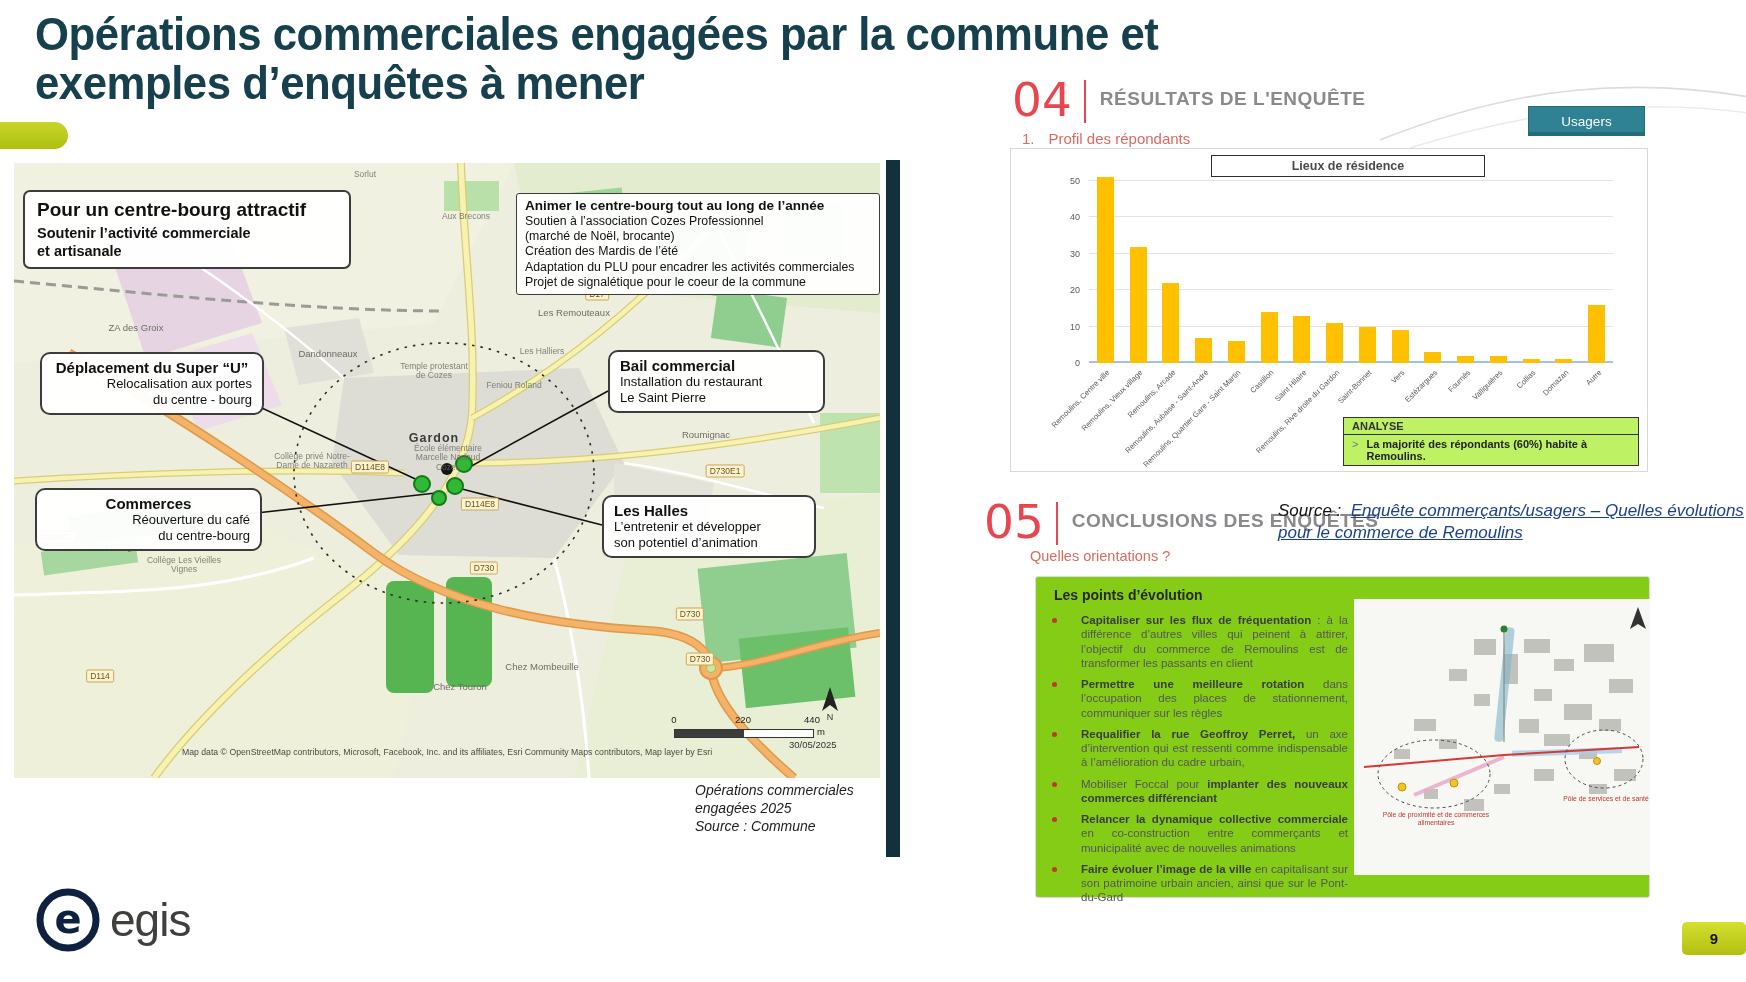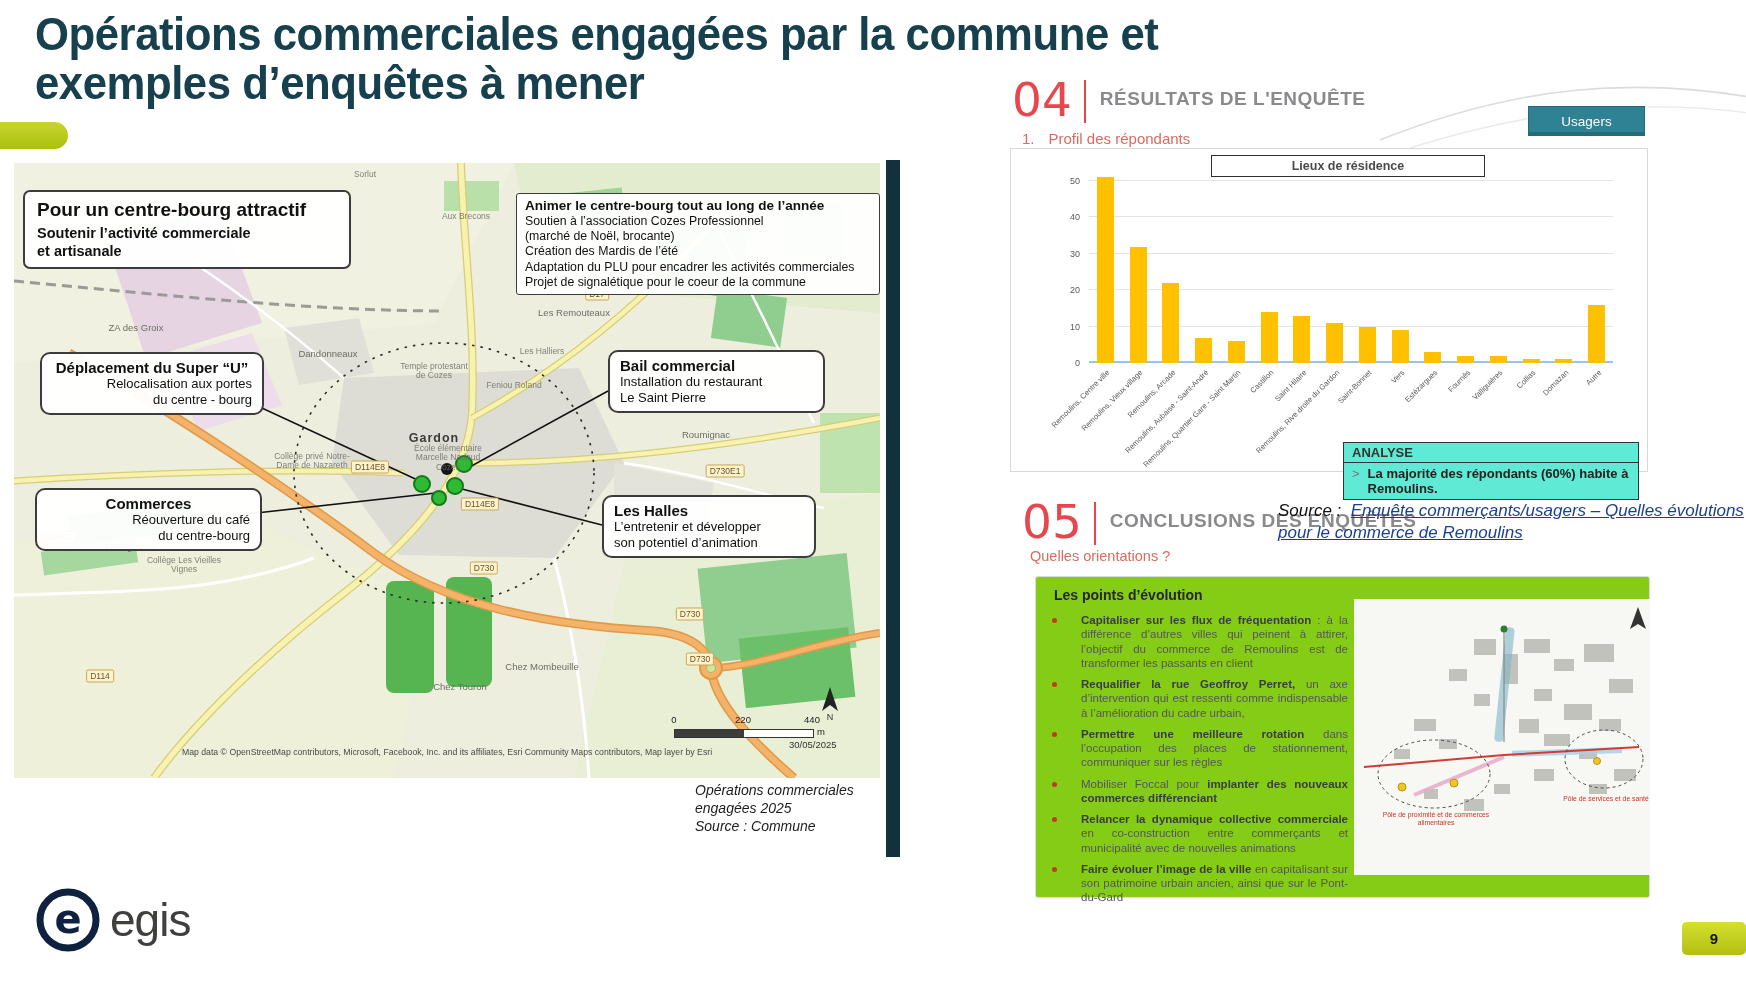--- a/index.html
+++ b/index.html
@@ -66,21 +66,21 @@
                border:1px solid #d9d9d9;background:#fff;}
   #chart-title{position:absolute;left:200px;top:6px;width:272px;height:20px;border:1.5px solid #2f2f2f;
                font-size:12.5px;font-weight:bold;color:#4a4a4a;display:flex;align-items:center;justify-content:center;}
   #chart-plot{position:absolute;left:78px;top:32px;width:524px;height:182px;}
   .gridline{position:absolute;left:0;width:100%;height:1px;background:#e3e3e3;}
   .gridline.baseline{background:#9dc3e6;height:2px;}
   .ytick{position:absolute;left:-9px;transform:translate(-100%,50%);font-size:9px;color:#595959;}
   .bar{position:absolute;bottom:0;width:17px;background:#FFC000;}
   .xcat{position:absolute;top:100%;margin-top:5px;font-size:7.6px;color:#595959;white-space:nowrap;
         transform:translate(-100%,0) rotate(-45deg);transform-origin:100% 0;}
-  #analyse{position:absolute;left:332px;top:268px;width:294px;border:1.5px solid #333;background:#5eead4;font-size:13px;margin-top:25px;}
+  #analyse{position:absolute;left:332px;top:268px;width:294px;border:1.5px solid #333;background:#bef264;font-size:11px;}
   #analyse .hd{font-weight:bold;color:#333;padding:2px 8px;border-bottom:1.5px solid #333;}
   #analyse .bd{padding:3px 8px;font-weight:bold;color:#222;display:flex;gap:8px;}
   #analyse .bd .mk{color:#777;font-weight:normal;}
 
   .source-block{position:absolute;left:1278px;top:500px;width:472px;font-style:italic;font-size:17px;
                 color:#111;line-height:1.3;}
   .source-block a{color:#1b3f91;text-decoration:underline;}
   .orientations{position:absolute;left:1030px;top:548px;font-size:14.5px;color:#d96b61;}
 
   #points-panel{position:absolute;left:1035px;top:576px;width:613px;height:320px;
@@ -328,45 +328,45 @@
       </div>
     <div id="analyse">
       <div class="hd">ANALYSE</div>
       <div class="bd">
         <span class="mk">&gt;</span>
         <span>La majorité des répondants (60%) habite à Remoulins.</span>
       </div>
     </div>
   </div>
 
-  <div class="sec-head" style="left:1022px;top:498px;">
+  <div class="sec-head" style="left:984px;top:498px;">
     <div class="sec-num">05</div>
     <div class="sec-sep"></div>
     <div class="sec-title">CONCLUSIONS DES ENQUÊTES</div>
   </div>
   <div class="source-block">
     <span>Source :</span>&nbsp;
     <a href="#">Enquête commerçants/usagers – Quelles évolutions pour le commerce de Remoulins</a>
   </div>
   <div class="orientations">Quelles orientations ?</div>
 
   <div id="points-panel">
     <div id="points-title">Les points d’évolution</div>
     <div id="points-list">
         <div class="bullet">
           <span class="bullet-dot"></span>
           <p class="bullet-text"><span class="b">Capitaliser sur les flux de fréquentation</span><span> : à la différence d’autres villes qui peinent à attirer, l’objectif du commerce de Remoulins est de transformer les passants en client</span></p>
         </div>
         <div class="bullet">
           <span class="bullet-dot"></span>
+          <p class="bullet-text"><span class="b">Permettre une meilleure rotation</span><span> dans l’occupation des places de stationnement, communiquer sur les règles</span></p>
+        </div>
+        <div class="bullet">
+          <span class="bullet-dot"></span>
           <p class="bullet-text"><span class="b">Requalifier la rue Geoffroy Perret,</span><span> un axe d’intervention qui est ressenti comme indispensable à l’amélioration du cadre urbain,</span></p>
-        </div>
-        <div class="bullet">
-          <span class="bullet-dot"></span>
-          <p class="bullet-text"><span class="b">Permettre une meilleure rotation</span><span> dans l’occupation des places de stationnement, communiquer sur les règles</span></p>
         </div>
         <div class="bullet">
           <span class="bullet-dot"></span>
           <p class="bullet-text"><span>Mobiliser Foccal pour </span><span class="b">implanter des nouveaux commerces différenciant</span></p>
         </div>
         <div class="bullet">
           <span class="bullet-dot"></span>
           <p class="bullet-text"><span class="b">Relancer la dynamique collective commerciale</span><span> en co-construction entre commerçants et municipalité avec de nouvelles animations</span></p>
         </div>
         <div class="bullet">

